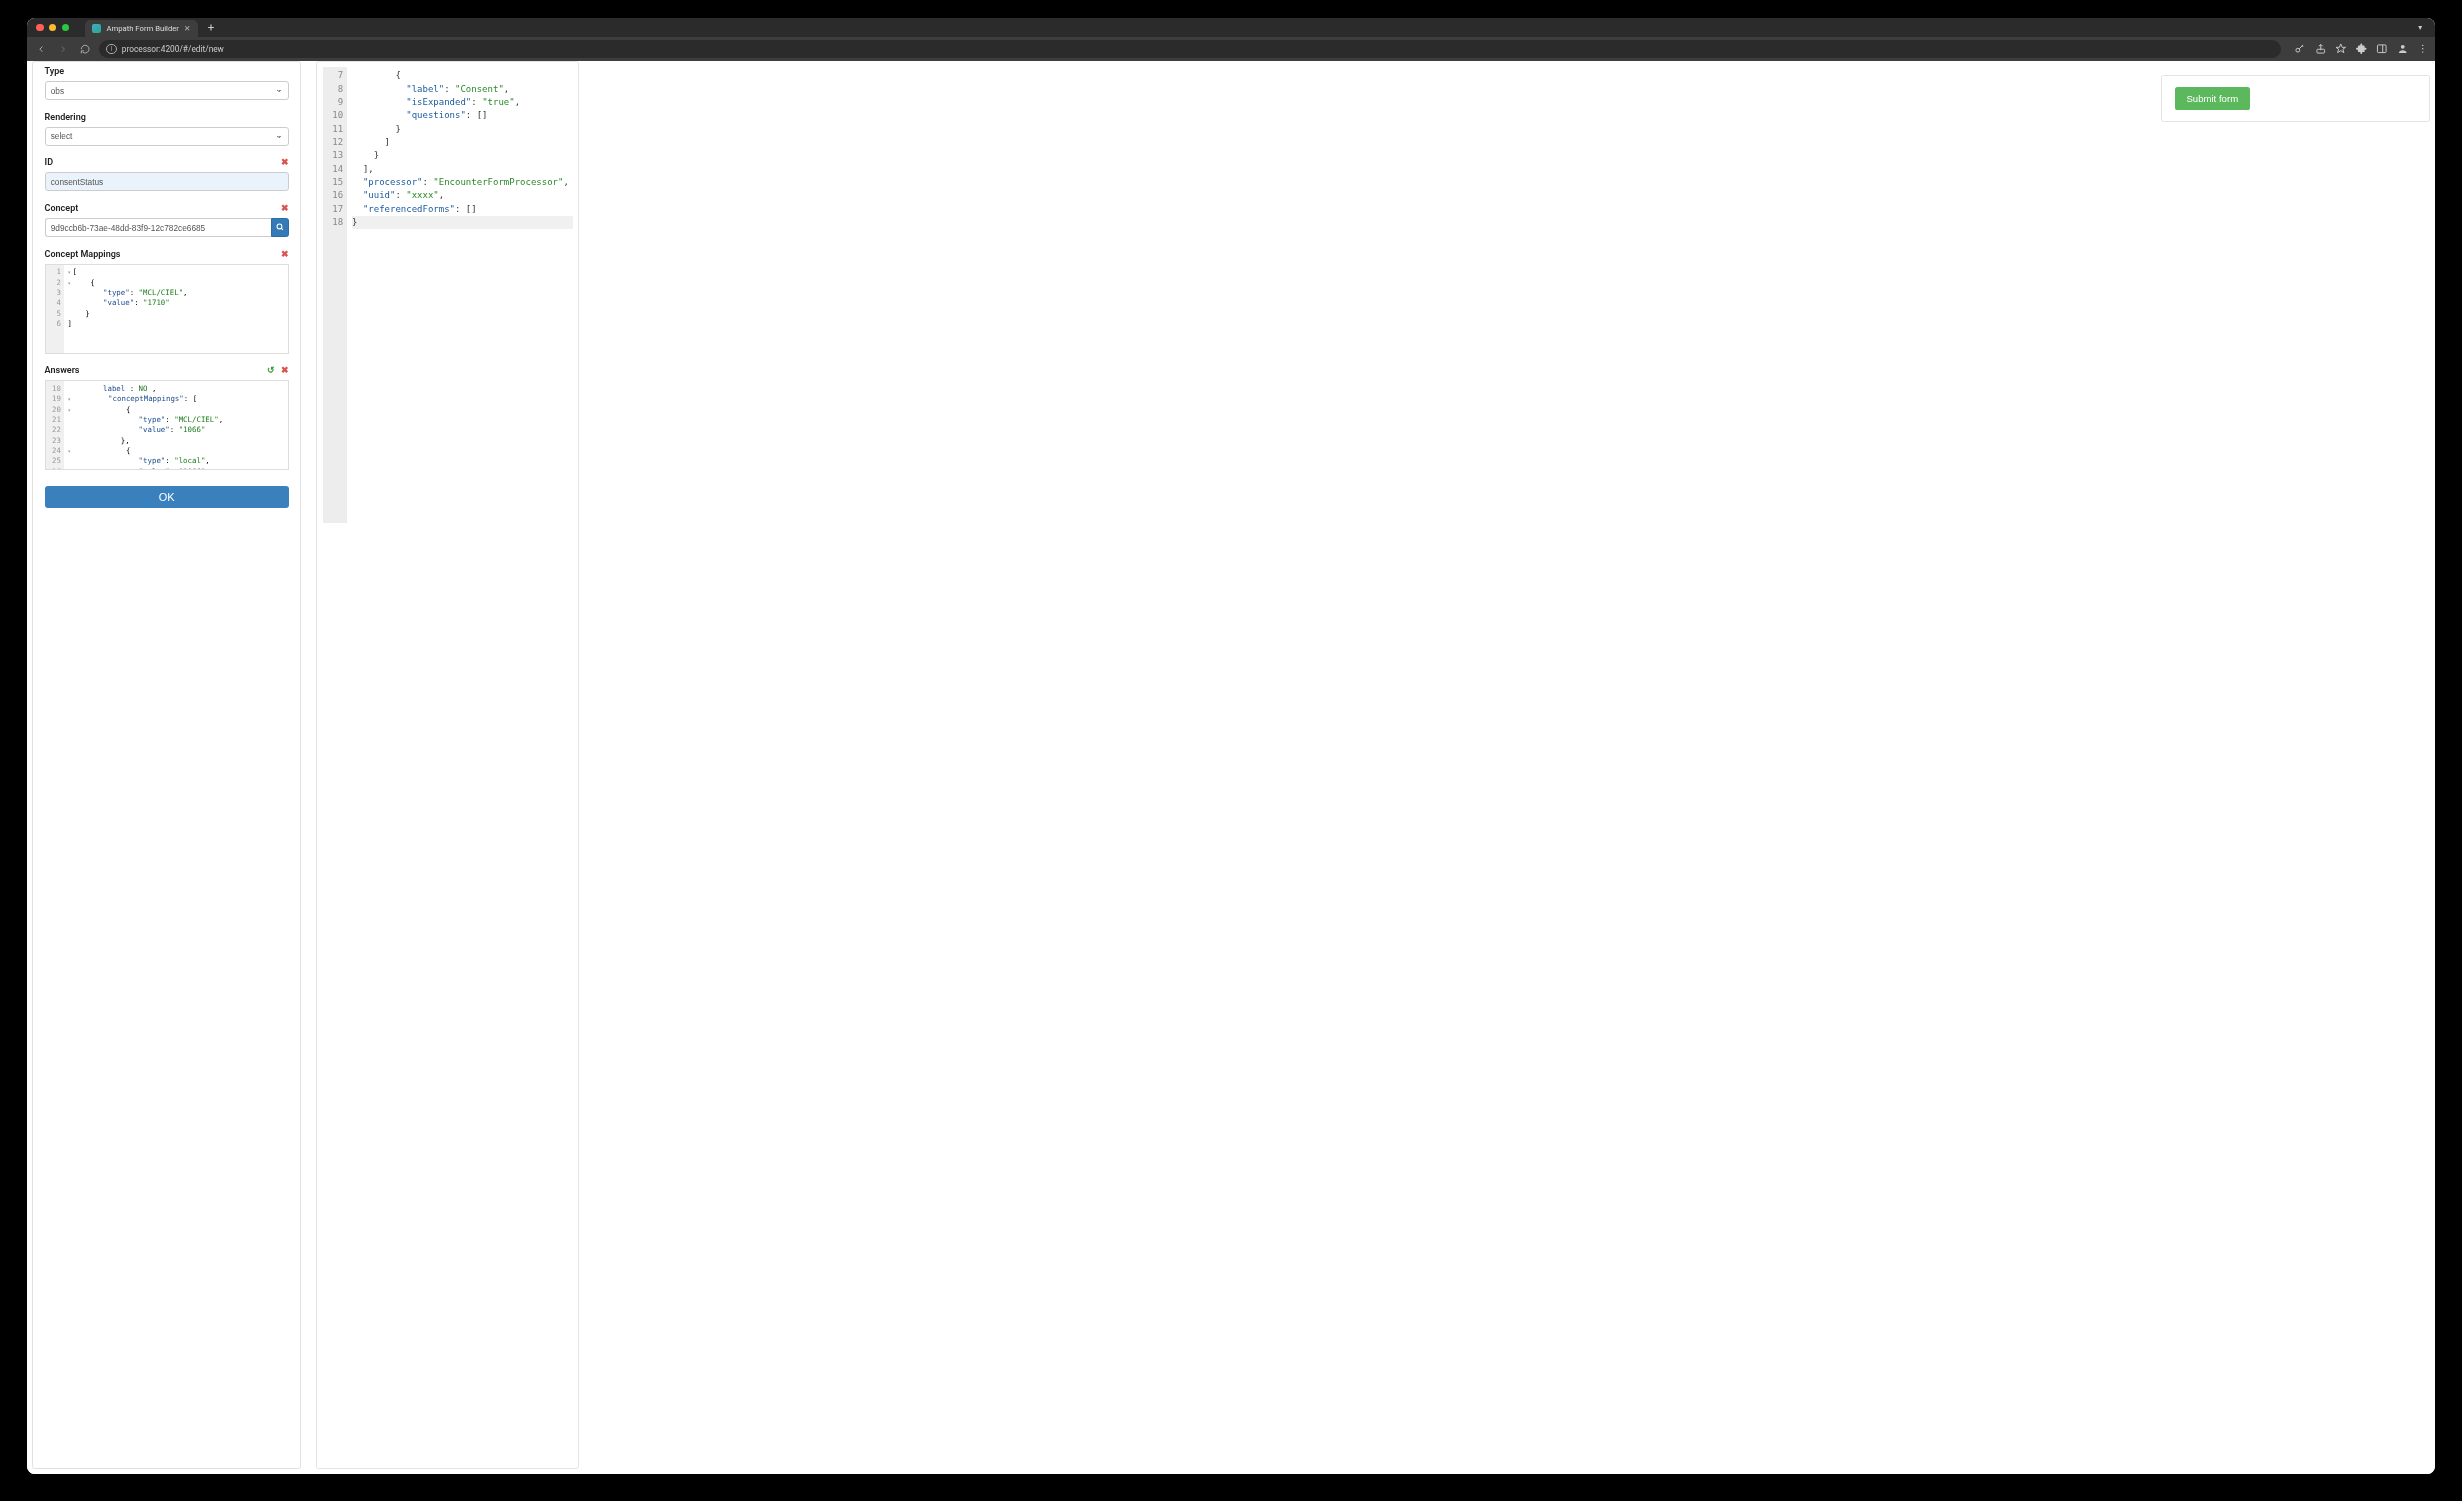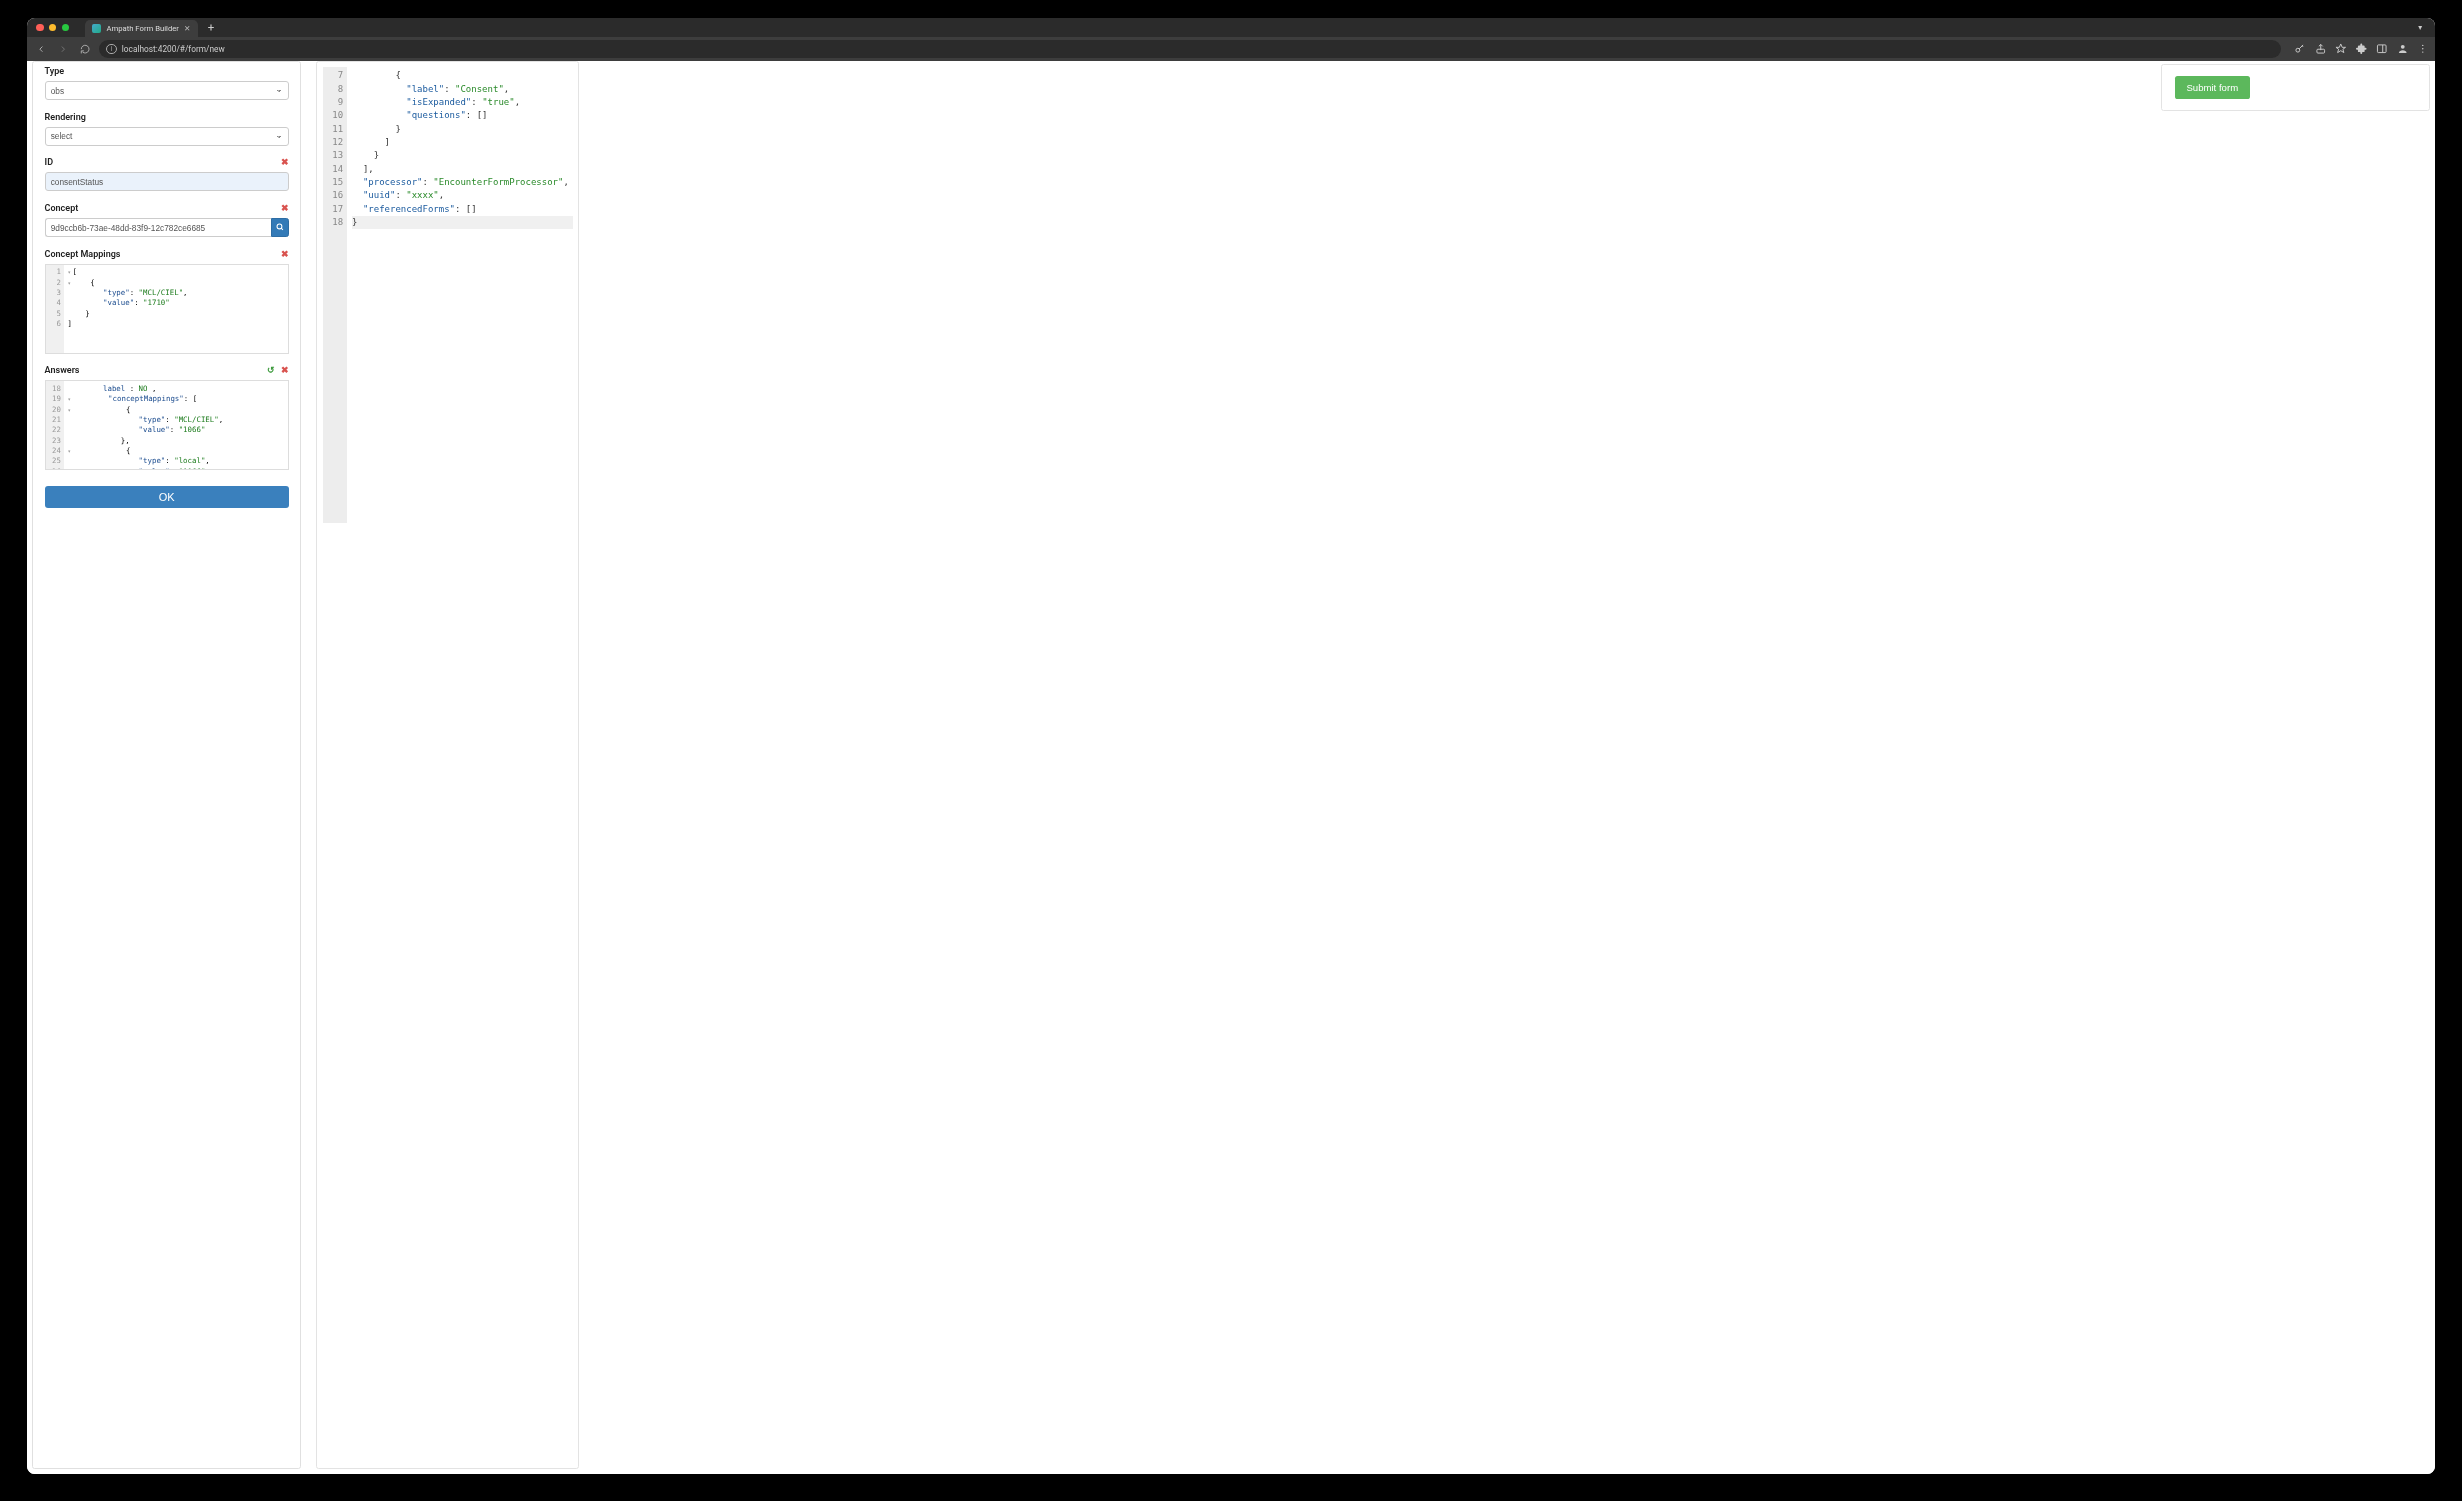--- a/index.html
+++ b/index.html
@@ -32,21 +32,21 @@
   .navbtn svg { width:10.3px; height:10.3px; }
   .addr { flex: 1; display:flex; align-items:center; gap:5.1px; background:#2b2b2b; border-radius:13px; height:18px; padding:0 7.7px; color:#ccc; font-size:8.3px;}
   .addr .info { width:10.3px;height:10.3px;border:1px solid #aaa;border-radius:50%;display:flex;align-items:center;justify-content:center;font-size:6.4px;color:#aaa;}
   .iconrow { display:flex; gap:9px; align-items:center; margin-left:6.4px;}
   .iconrow .ico { width:11.5px;height:11.5px;color:#ccc; display:flex;align-items:center;justify-content:center;}
   
   .viewport { flex:1; background:#fff; overflow:hidden; position:relative; }
   .layout { position:absolute; inset:0; display:flex; gap:15.4px; padding:0 5.1px 5.1px 5.1px;justify-content:center; }
   .leftcol { width: 269px; background:#fff; border:0.6px solid #e0e0e0; border-radius:2.6px; padding:0 11.5px 11.5px 11.5px; overflow-y:auto; position:relative;}
   .midcol { flex:1; display:flex; justify-content:flex-start; }
-  .rightcol { width: 269px; padding-top:3px;}
+  .rightcol { width: 269px; padding-top:14px;}
   .card { background:#fff; border:0.6px solid #e3e3e3; border-radius:2.6px; padding:10.3px 13px; }
   .submit { background:#5cb85c; color:#fff; border:none; border-radius:2.6px; padding:6.4px 11.5px; font-size:9.6px; cursor:pointer;}
   .editorcard { background:#fff; border:0.6px solid #e3e3e3; border-radius:2.6px; padding:5.1px; width: 263px;}
   
   .fieldblock { margin-top:3.8px; }
   .flabel { font-weight:600; font-size:9px; color:#222; margin:3.8px 0 5.1px 0; display:flex; align-items:center; justify-content:space-between;}
   .flabel .xred { color:#d9534f; font-size:9px; cursor:pointer; font-weight:bold;}
   .actions-right { display:flex; gap:6.4px; align-items:center;}
   .refresh-ico { color:#3c9a3c; font-size:9px; cursor:pointer;}
   .sel, .inp {
@@ -114,21 +114,21 @@
         </svg>
     </div>
     <div class="navbtn">
       <svg viewBox="0 0 24 24" fill="none" stroke="currentColor" stroke-width="2">
           <path d="M3 12a9 9 0 1 1 3 6.7"></path>
           <path d="M3 22v-6h6"></path>
         </svg>
     </div>
     <div class="addr">
       <span class="info">i</span>
-      <span>localhost:4200/#/form/new</span>
+      <span>processor:4200/#/edit/new</span>
     </div>
     <div class="iconrow">
       <span class="ico">
         <svg viewBox="0 0 24 24" fill="none" stroke="currentColor" stroke-width="2">
             <circle cx="8" cy="15" r="4"></circle>
             <path d="M10.9 12.1L19 4"></path>
             <path d="M17 6l2 2"></path>
           </svg>
       </span>
       <span class="ico">

